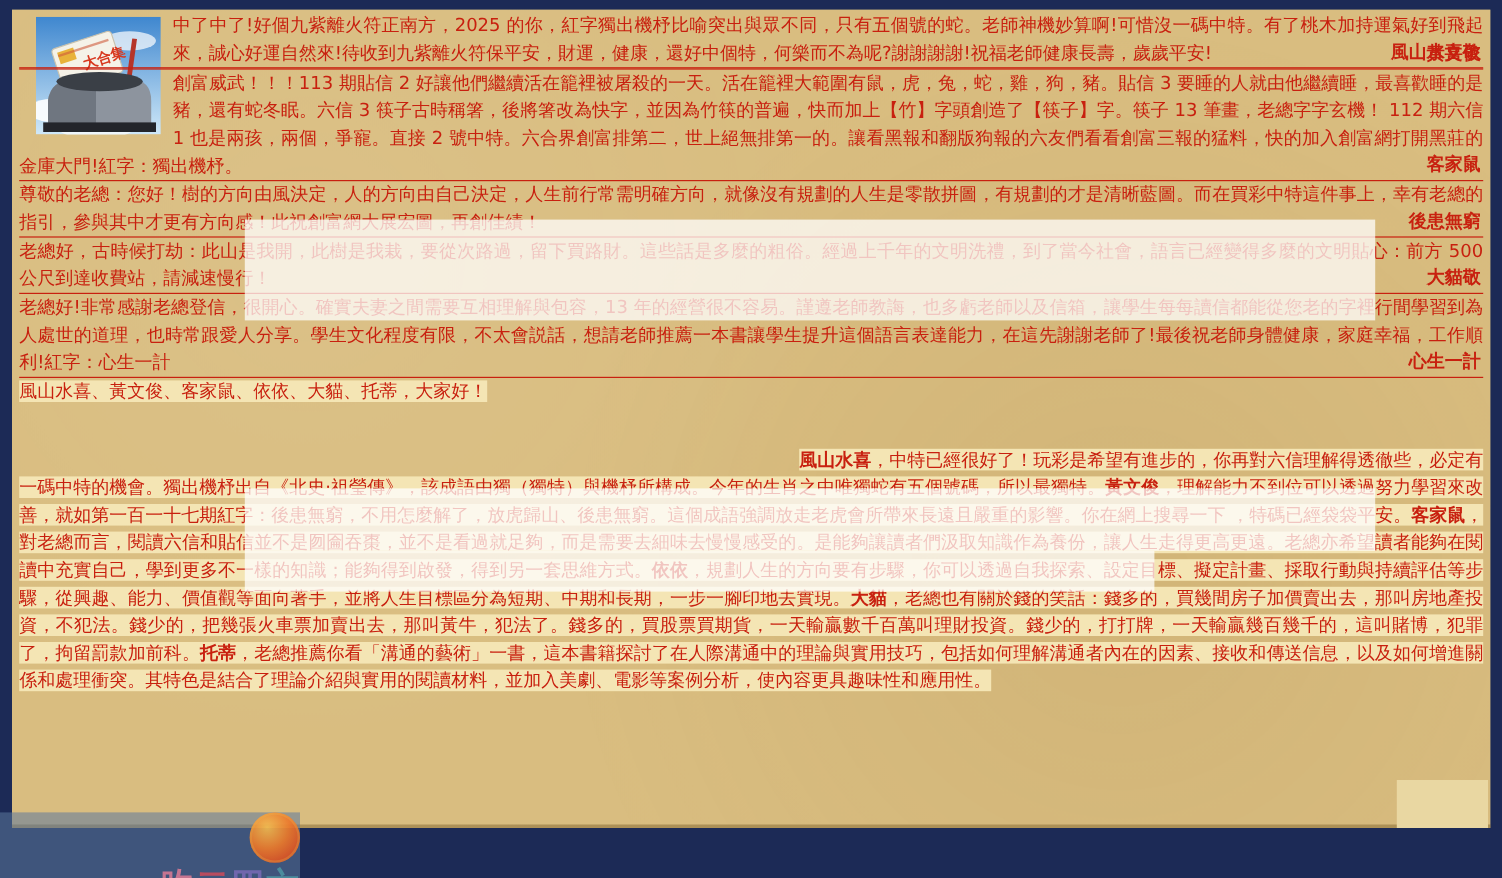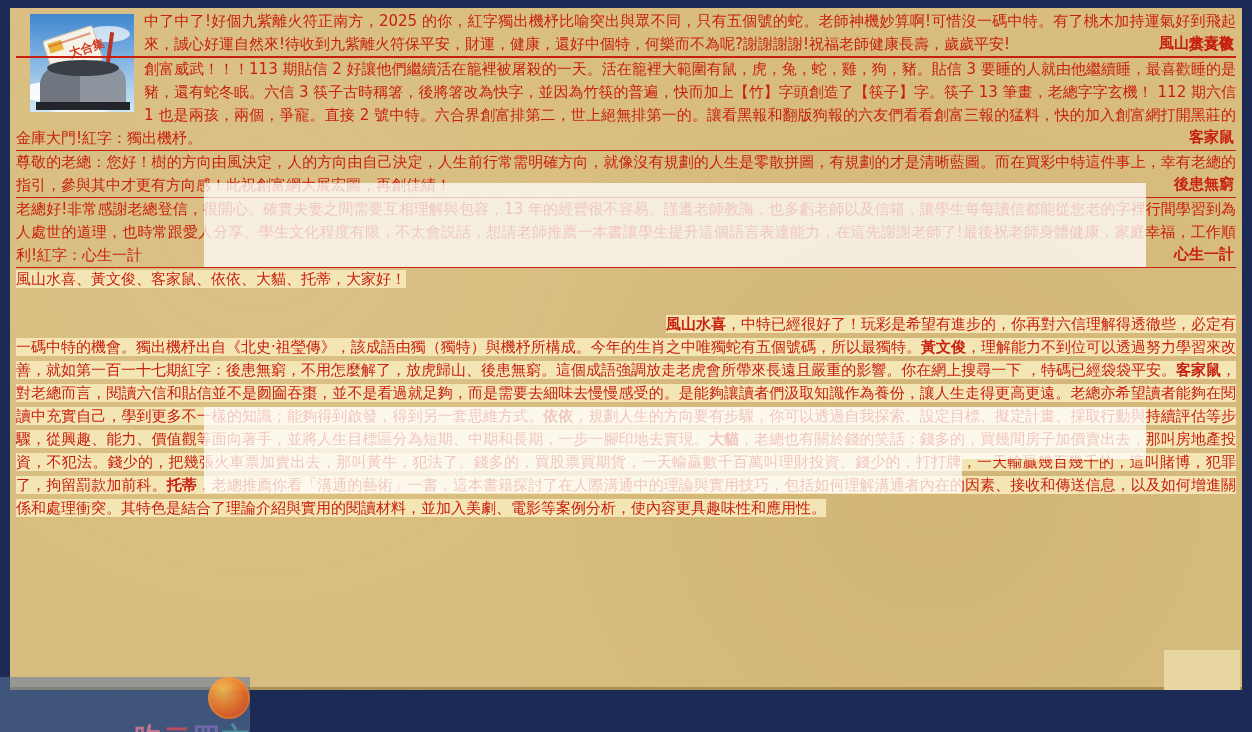--- a/index.html
+++ b/index.html
@@ -39,21 +39,21 @@
   }
   .sig{
     position:absolute;
     right:2px;bottom:1px;
     white-space:nowrap;
     font-weight:bold;
   }
   .greeting{margin-top:0;}
   .hl{background:#f4e5b4;}
   .reply{
-    margin:22px 0 0 0;
+    margin:34px 0 0 0;
     text-indent:650px;
   }
   .bname{font-weight:bold;}
   .white-overlay{
     position:absolute;
     background:rgba(255,255,255,0.74);
     z-index:5;
   }
   #ov1{left:204px;top:183px;width:942px;height:84px;}
   #ov2{left:204px;top:407px;width:942px;height:52px;}
@@ -128,20 +128,24 @@
     <div class="letter">
       <span>創富威武！！！113 期貼信 2 好讓他們繼續活在籠裡被屠殺的一天。活在籠裡大範圍有鼠，虎，兔，蛇，雞，狗，豬。貼信 3 要睡的人就由他繼續睡，最喜歡睡的是豬，還有蛇冬眠。六信 3 筷子古時稱箸，後將箸改為快字，並因為竹筷的普遍，快而加上【竹】字頭創造了【筷子】字。筷子 13 筆畫，老總字字玄機！ 112 期六信 1 也是兩孩，兩個，爭寵。直接 2 號中特。六合界創富排第二，世上絕無排第一的。讓看黑報和翻版狗報的六友們看看創富三報的猛料，快的加入創富網打開黑莊的金庫大門!紅字：獨出機杼。</span>
       <span class="sig">客家鼠</span>
     </div>
 
     <div class="letter">
       <span>尊敬的老總：您好！樹的方向由風決定，人的方向由自己決定，人生前行常需明確方向，就像沒有規劃的人生是零散拼圖，有規劃的才是清晰藍圖。而在買彩中特這件事上，幸有老總的指引，參與其中才更有方向感！此祝創富網大展宏圖，再創佳績！</span>
       <span class="sig">後患無窮</span>
     </div>
 
+    <div class="letter">
+      <span>老總好，古時候打劫：此山是我開，此樹是我栽，要從次路過，留下買路財。這些話是多麼的粗俗。經過上千年的文明洗禮，到了當今社會，語言已經變得多麼的文明貼心：前方 500 公尺到達收費站，請減速慢行！</span>
+      <span class="sig">大貓敬</span>
+    </div>
 
     <div class="letter">
       <span>老總好!非常感謝老總登信，很開心。確實夫妻之間需要互相理解與包容，13 年的經營很不容易。謹遵老師教誨，也多虧老師以及信箱，讓學生每每讀信都能從您老的字裡行間學習到為人處世的道理，也時常跟愛人分享。學生文化程度有限，不太會説話，想請老師推薦一本書讓學生提升這個語言表達能力，在這先謝謝老師了!最後祝老師身體健康，家庭幸福，工作順利!紅字：心生一計</span>
       <span class="sig">心生一計</span>
     </div>
 
     <div class="greeting">
       <span class="hl">風山水喜、黃文俊、客家鼠、依依、大貓、托蒂，大家好！</span>
     </div>
 

